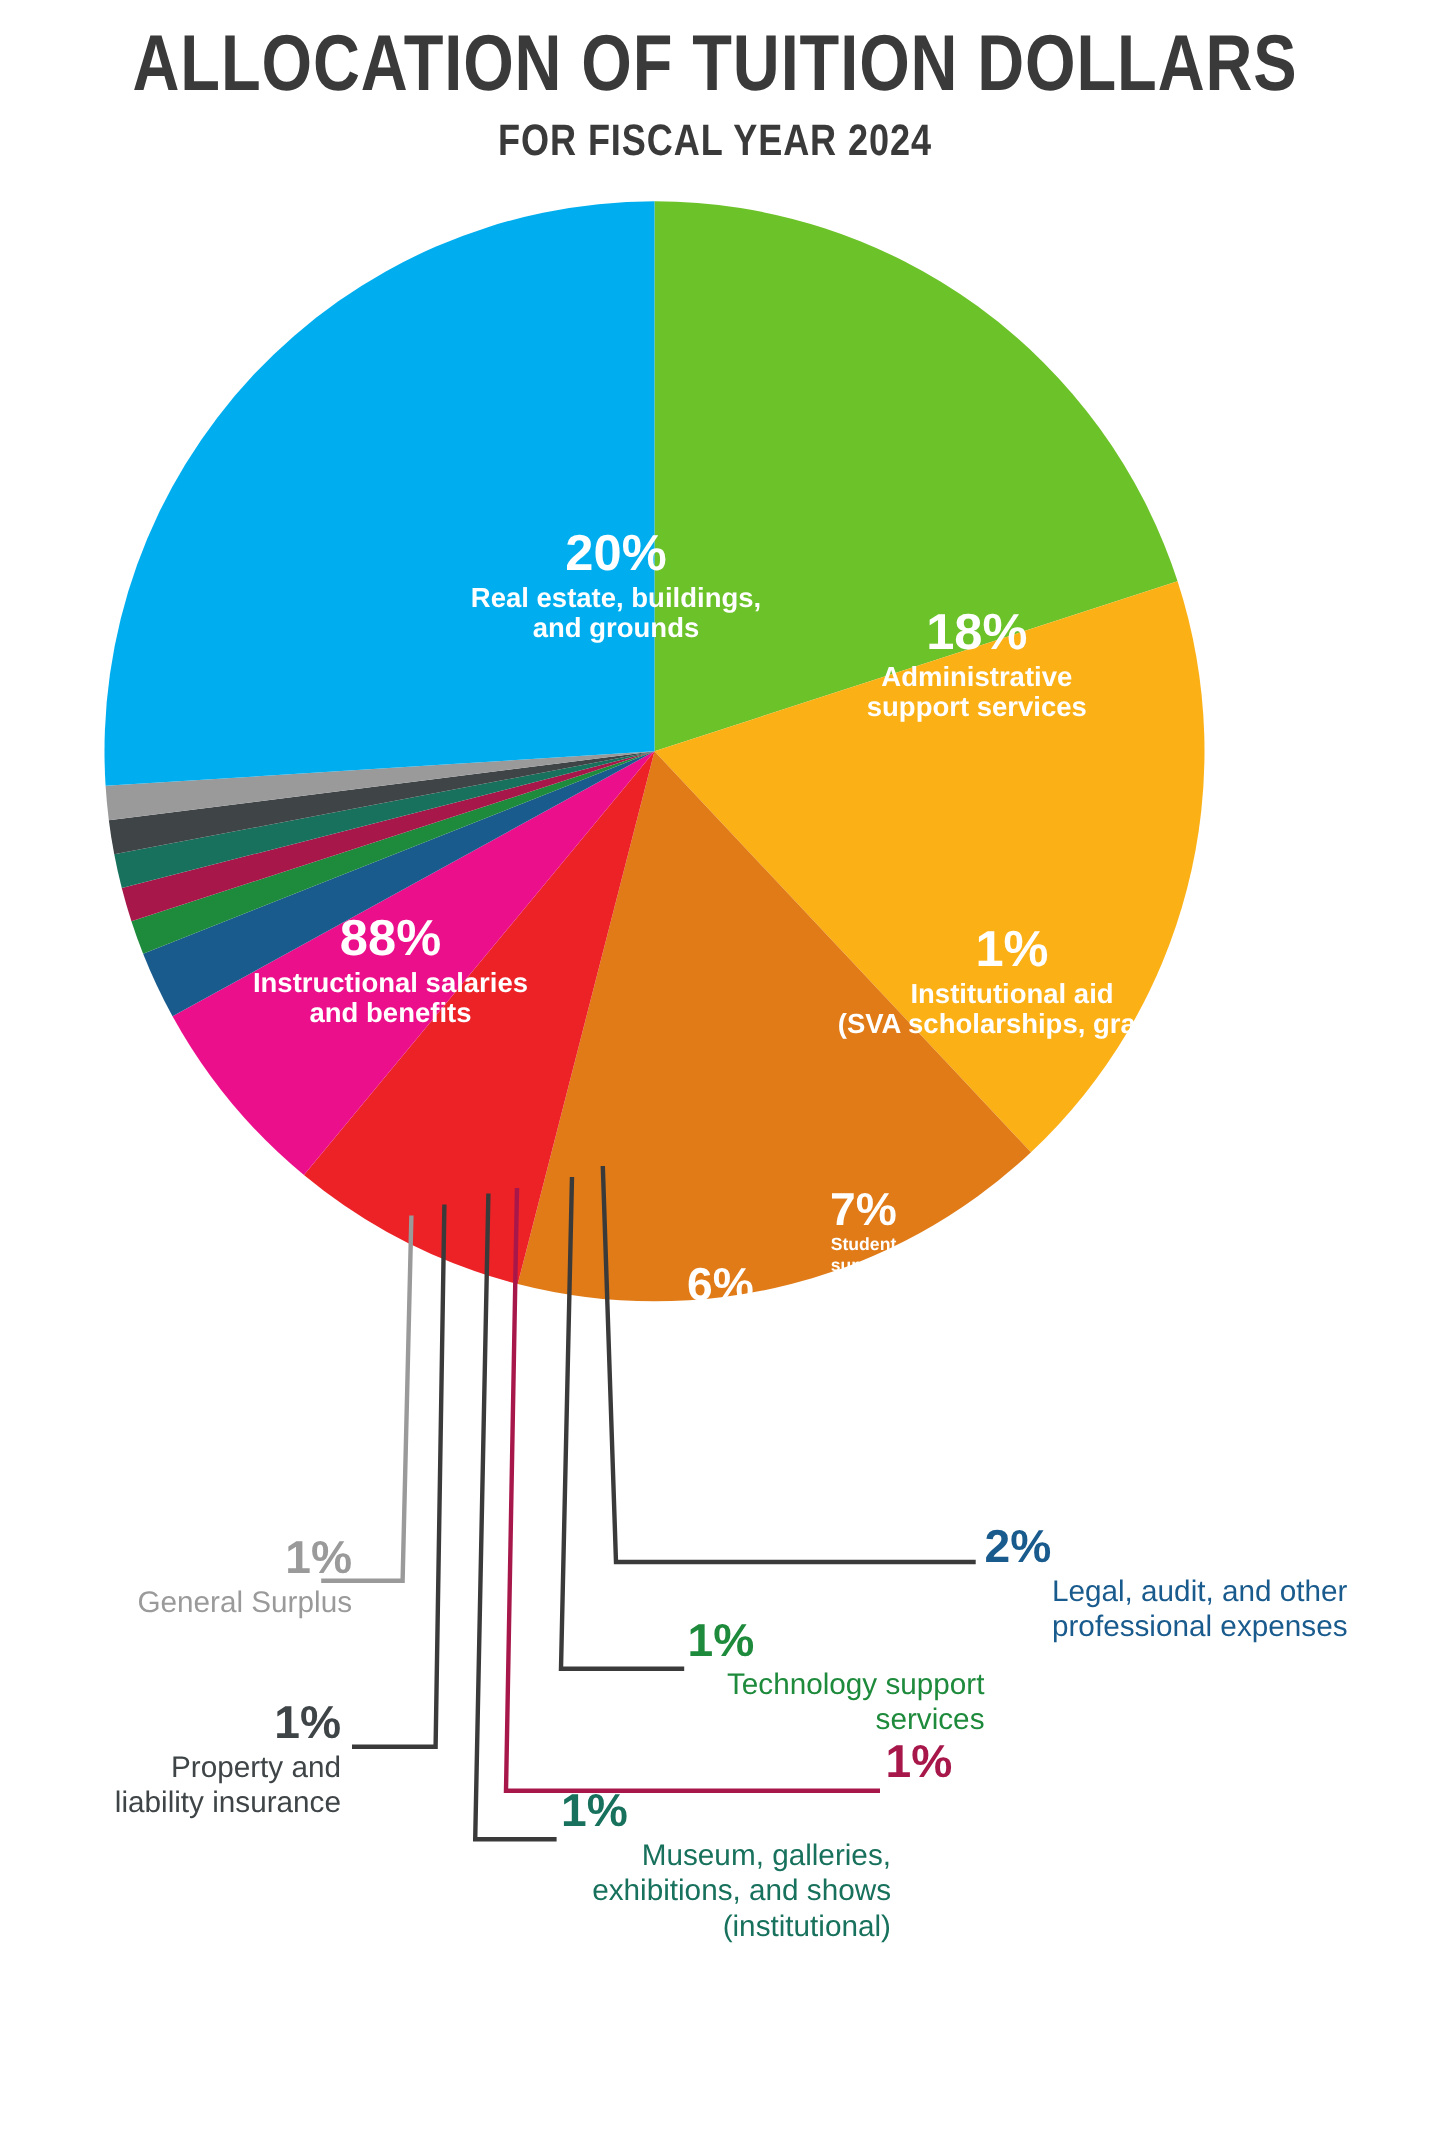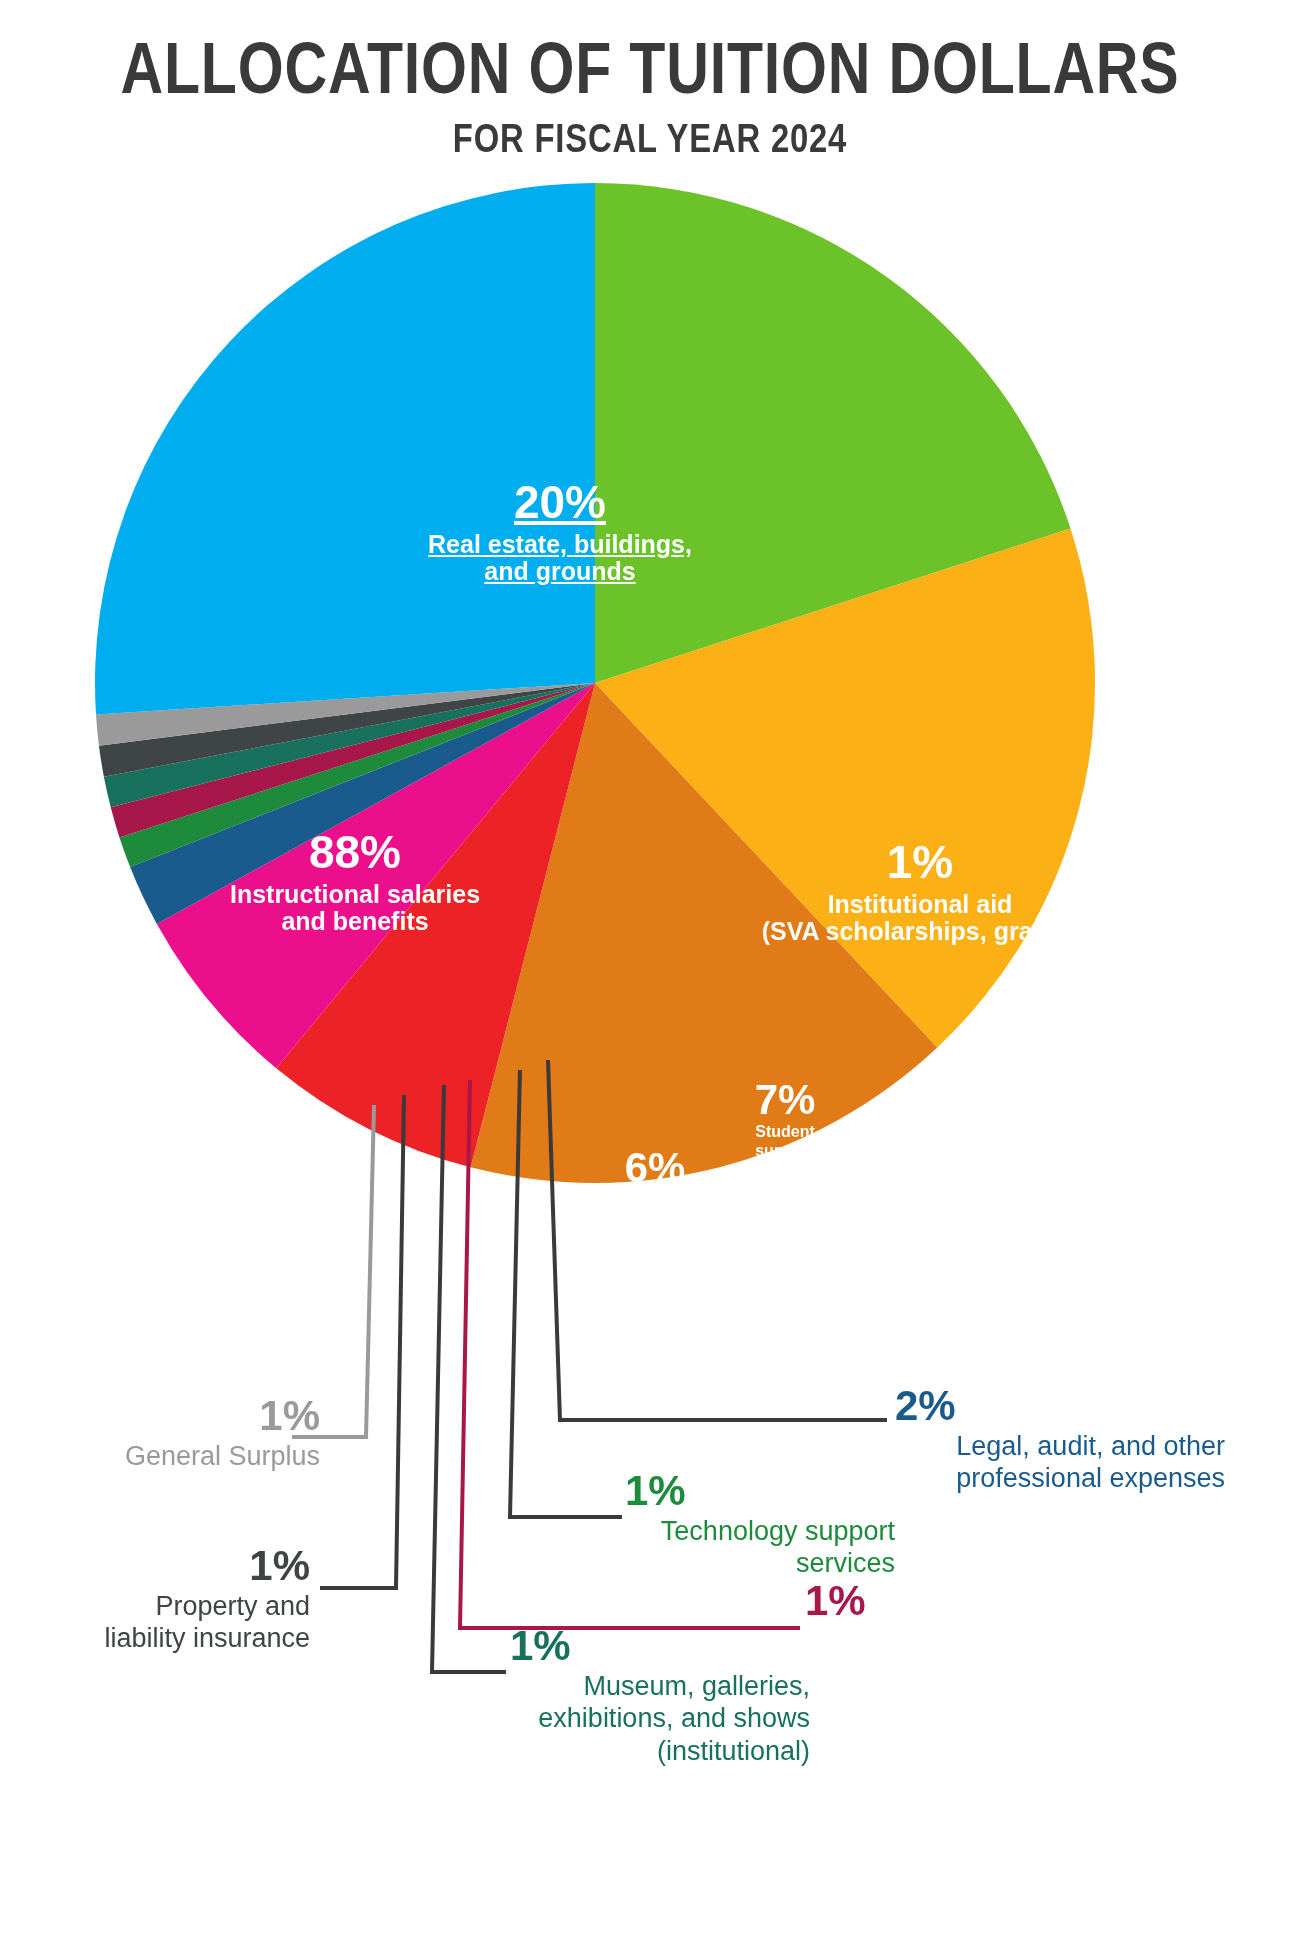--- a/index.html
+++ b/index.html
@@ -1,40 +1,40 @@
 <!DOCTYPE html>
 <html><head>
 <meta charset="utf-8">
 <style>
   html,body{margin:0;padding:0;background:#ffffff;}
   body{width:1300px;height:1950px;position:relative;overflow:hidden;
        font-family:"Liberation Sans","DejaVu Sans",sans-serif;}
 
   
-  #title-block{position:absolute;top:32px;left:0;width:1300px;text-align:center;}
+  #title-block{position:absolute;top:22px;left:0;width:1300px;text-align:center;}
   #chart-title{
     font-size:72px;font-weight:bold;color:#3a3a3a;letter-spacing:1px;
     transform:scaleX(.82);transform-origin:center;line-height:1.0;white-space:nowrap;
   }
   #chart-subtitle{
     font-size:40px;font-weight:bold;color:#3a3a3a;letter-spacing:1px;margin-top:14px;
     transform:scaleX(.82);transform-origin:center;line-height:1.0;white-space:nowrap;
   }
 
   
   #pie-wrap{position:absolute;left:90px;top:178px;width:1010px;height:1010px;}
   #pie-svg{display:block;width:1010px;height:1010px;}
 
   
   .slice-label{position:absolute;text-align:center;color:#ffffff;line-height:1.07;
                pointer-events:none;}
   .slice-pct{font-weight:bold;display:block;}
   .slice-name{font-weight:bold;display:block;}
 
-  .lbl-green   {left:300px; top:300px; width:340px;text-decoration:underline;}
+  .lbl-green   {left:300px; top:300px; width:340px;}
   .lbl-green   .slice-pct{font-size:46px;}
   .lbl-green   .slice-name{font-size:25px;margin-top:4px;}
 
   .lbl-orange  {left:648px; top:372px; width:300px;}
   .lbl-orange  .slice-pct{font-size:46px;}
   .lbl-orange  .slice-name{font-size:25px;margin-top:4px;}
 
   .lbl-dorange {left:640px; top:660px; width:380px;}
   .lbl-dorange .slice-pct{font-size:46px;}
   .lbl-dorange .slice-name{font-size:25px;margin-top:4px;text-align:center;}
@@ -92,20 +92,24 @@
         <path d="M505,505 L8.94,567.67 A500,500 0 0 1 5.99,536.40 Z" fill="#9A9A9A"></path>
         <path d="M505,505 L5.99,536.40 A500,500 0 0 1 505.00,5.00 Z" fill="#00AEEF"></path>
       </g>
   </svg>
 
   <div class="slice-label lbl-green">
     <span class="slice-pct">20%</span>
     <span class="slice-name ml">Real estate, buildings,<br>and grounds</span>
   </div>
 
+  <div class="slice-label lbl-orange">
+    <span class="slice-pct">18%</span>
+    <span class="slice-name ml">Administrative<br>support services</span>
+  </div>
 
   <div class="slice-label lbl-dorange">
     <span class="slice-pct">1%</span>
     <span class="slice-name ml">Institutional aid<br>(SVA scholarships, grants)</span>
   </div>
 
   <div class="slice-label lbl-blue">
     <span class="slice-pct">88%</span>
     <span class="slice-name ml">Instructional salaries<br>and benefits</span>
   </div>

